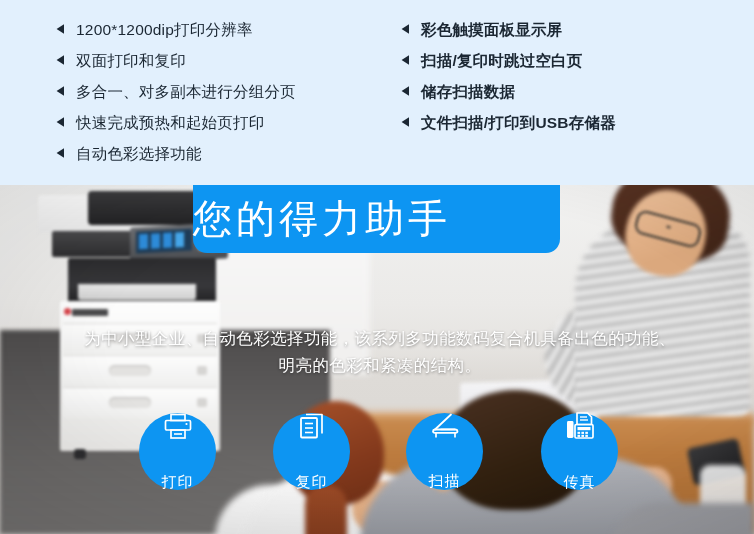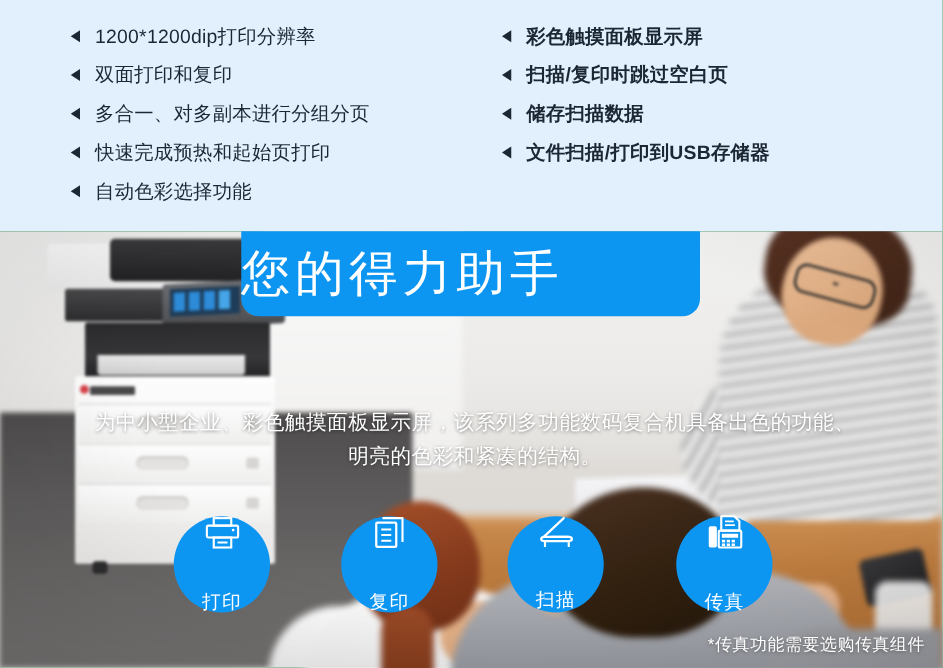--- a/index.html
+++ b/index.html
@@ -8,21 +8,21 @@
     background: #ffffff;
   }
   body {
     font-family: "Liberation Sans", "DejaVu Sans", sans-serif;
   }
   #page {
     position: relative;
     width: 754px;
     height: 534px;
     overflow: hidden;
-    background: #15803d;
+    background: #3b82f6;
   }
 
   
   .features-panel {
     position: absolute;
     left: 0;
     top: 0;
     width: 754px;
     height: 185px;
     background: #e2f0fd;
@@ -573,21 +573,21 @@
       <div class="grey-person"></div>
 
       <div class="vignette"></div>
     </div>
 
     <div class="headline">
       <span class="headline-text">您的得力助手</span>
     </div>
 
     <div class="desc">
-      <span class="desc-line">为中小型企业、彩色触摸面板显示屏，该系列多功能数码复合机具备出色的功能、</span>
+      <span class="desc-line">为中小型企业、自动色彩选择功能，该系列多功能数码复合机具备出色的功能、</span>
       <span class="desc-line">明亮的色彩和紧凑的结构。</span>
     </div>
 
     <div class="circles">
 
       <div class="circle c1">
         <span class="ico">
           <svg width="30" height="27" viewBox="0 0 30 27">
             <rect x="8" y="1.5" width="14" height="6" fill="none" stroke="#ffffff" stroke-width="1.7"></rect>
             <rect x="2.5" y="7.5" width="25" height="9.5" rx="1.2" fill="none" stroke="#ffffff" stroke-width="1.7"></rect>
@@ -640,16 +640,15 @@
             <rect x="12.5" y="22.8" width="2.6" height="2.1" fill="#ffffff"></rect>
             <rect x="16.4" y="22.8" width="2.6" height="2.1" fill="#ffffff"></rect>
             <rect x="20.3" y="22.8" width="2.6" height="2.1" fill="#ffffff"></rect>
           </svg>
         </span>
         <span class="clabel">传真</span>
       </div>
 
     </div>
 
-    <div class="footnote">*传真功能需要选购传真组件</div>
 
   </div>
 </div>
 
 </body></html>

